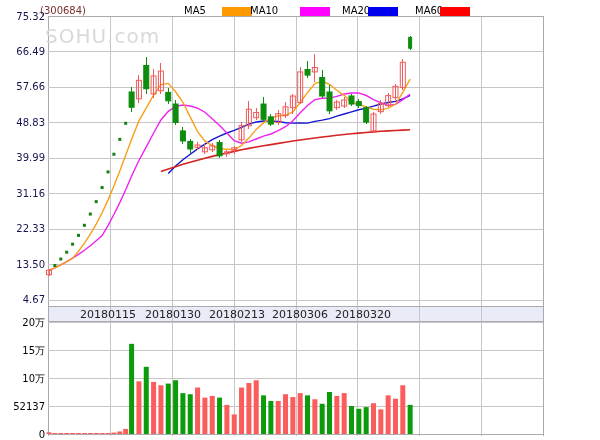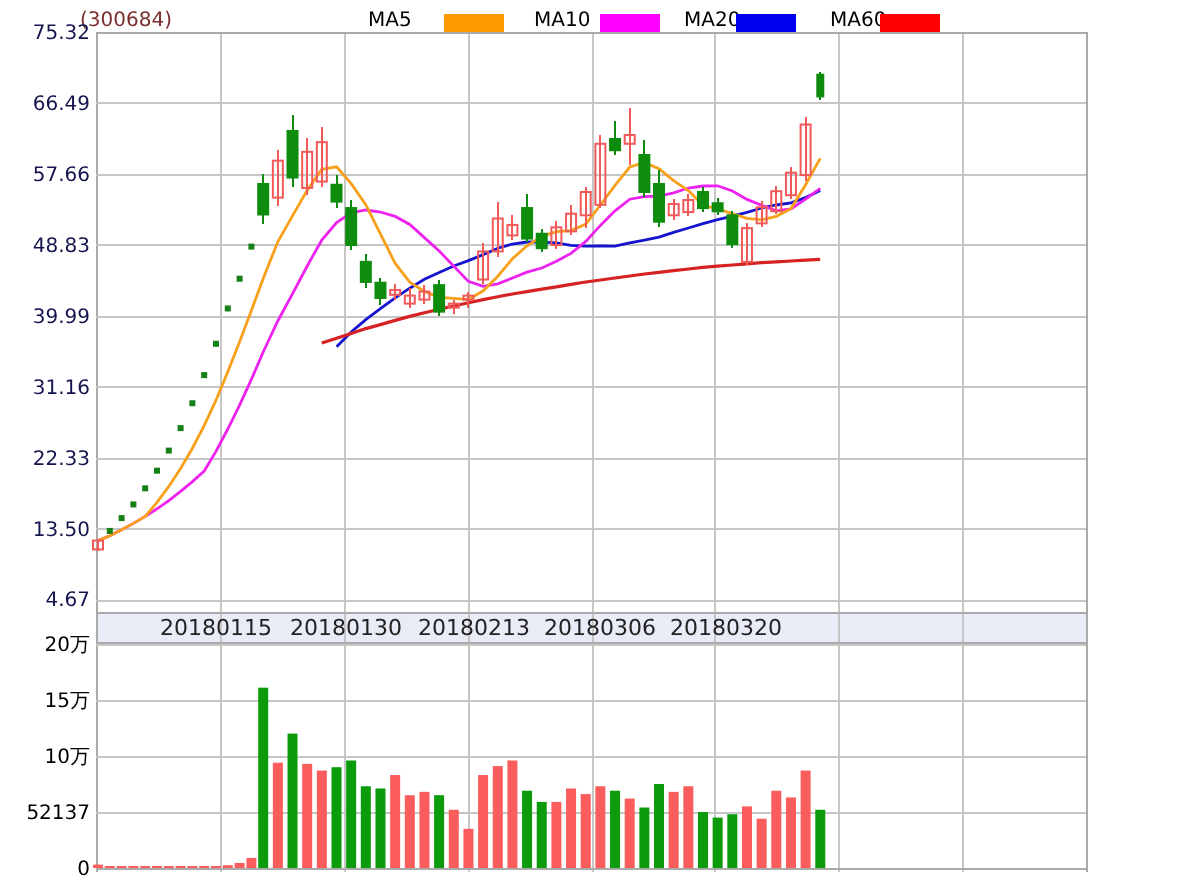--- a/index.html
+++ b/index.html
@@ -15,21 +15,21 @@
 </style>
 </head>
 <body>
 
 <div id="stage">
   <span id="code-label" class="hdr">(300684)</span>
 
   <span class="hdr ma-label" style="left:184px">MA5</span>
   <span class="ma-swatch" style="left: 222px; background: rgb(255, 153, 0);"></span>
 
-  <span class="hdr ma-label" style="left:267px">MA10</span>
+  <span class="hdr ma-label" style="left:250px">MA10</span>
   <span class="ma-swatch" style="left: 300px; background: rgb(255, 0, 255);"></span>
 
   <span class="hdr ma-label" style="left:342px">MA20</span>
   <span class="ma-swatch" style="left: 368px; background: rgb(0, 0, 238);"></span>
 
   <span class="hdr ma-label" style="left:415px">MA60</span>
   <span class="ma-swatch" style="left: 440px; background: rgb(255, 0, 0);"></span>
 
   <svg id="chart-svg" width="600" height="440">
       <rect x="48" y="306" width="495" height="15" fill="#e9ebf7"></rect>
@@ -233,13 +233,14 @@
         <rect x="363.65999999999997" y="407.12" width="5" height="26.88" fill="#0b9b0b"></rect>
         <rect x="370.99" y="403.2" width="5" height="30.799999999999997" fill="#fb5c5c"></rect>
         <rect x="378.32" y="409.36" width="5" height="24.64" fill="#fb5c5c"></rect>
         <rect x="385.65" y="395.36" width="5" height="38.64" fill="#fb5c5c"></rect>
         <rect x="392.98" y="398.72" width="5" height="35.279999999999994" fill="#fb5c5c"></rect>
         <rect x="400.30999999999995" y="385.28000000000003" width="5" height="48.71999999999999" fill="#fb5c5c"></rect>
         <rect x="407.64" y="404.88" width="5" height="29.119999999999997" fill="#0b9b0b"></rect>
       </g>
     </svg>
 
+  <div id="watermark">SOHU.com</div>
 </div>
 
 </body></html>

